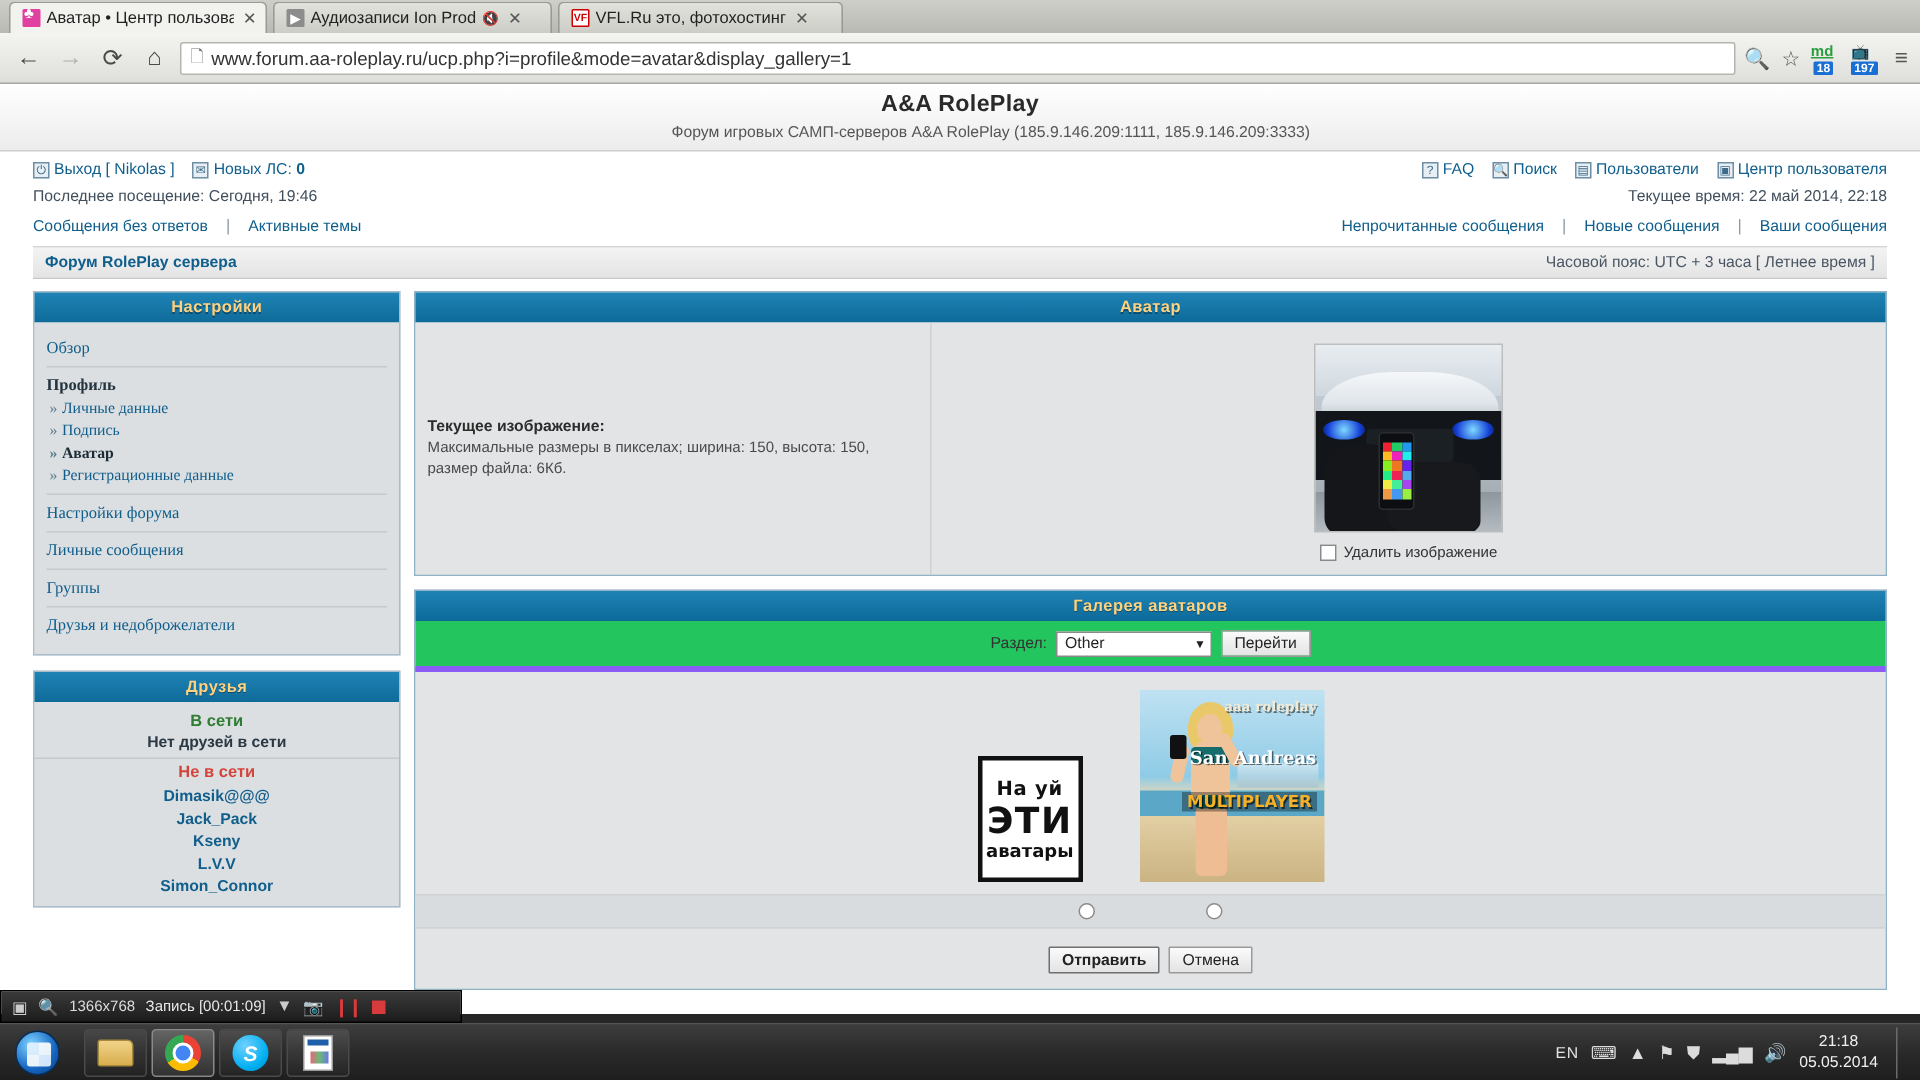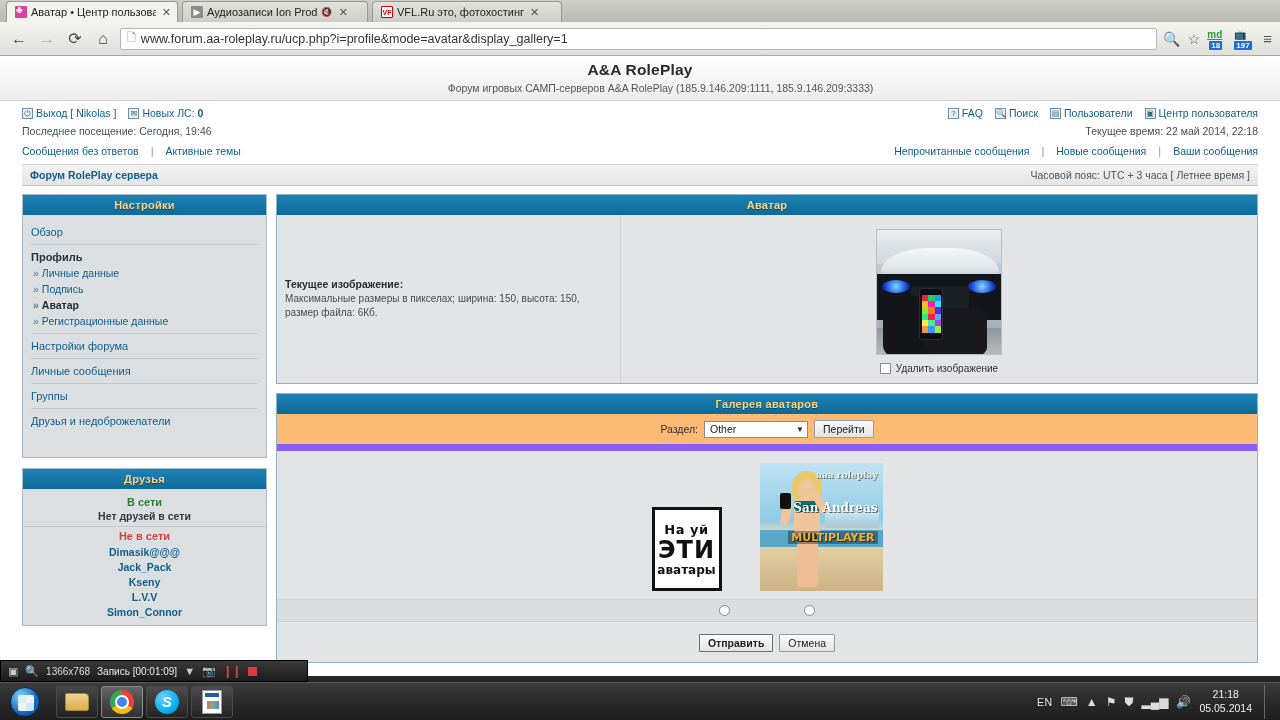--- a/index.html
+++ b/index.html
@@ -102,21 +102,21 @@
   .cols { display: flex; gap: 9px; margin-top: 8px; align-items: flex-start; }
   .leftcol { width: 245px; flex: 0 0 245px; }
 
   .panel { border: 1px solid #a9bccb; background: #d9dee1; margin-bottom: 10px; }
   .panel-head {
     background: linear-gradient(#1f83b5, #0e6b9a);
     color: #ffd27f; font-weight: bold; font-size: 11px;
     text-align: center; padding: 4px 0; letter-spacing: .3px;
     text-shadow: 0 1px 0 rgba(0,0,0,.35);
   }
-  .panel-body { background: #dcdfe1; padding: 5px 8px 24px; }
+  .panel-body { background: #dcdfe1; padding: 5px 8px 7px; font-family: Liberation Serif, serif; }
 
   .menu-sec { border-bottom: 1px solid #c5cace; padding: 4px 0; }
   .menu-sec:last-child { border-bottom: none; }
   .menu-top { color: #0f5e8c; font-size: 11px; display: block; padding: 2px 0; }
   .menu-top.bold { font-weight: bold; color: #23343f; }
   .menu-sub { padding: 2px 0 2px 2px; font-size: 10.5px; color: #0f5e8c; }
   .menu-sub .arrow { color: #5a7a8c; margin-right: 3px; }
   .menu-sub.cur { font-weight: bold; color: #1b2c36; }
 
   .friends-body { background: #dcdfe1; text-align: center; padding: 4px 0 6px; }
@@ -165,21 +165,21 @@
   .ai-phone { position:absolute; left:42px; top:58px; width:24px; height:52px; background:#0c0e11;
               border-radius:3px; border:1px solid #2a2e33; }
   .ai-screen { position:absolute; left:2px; top:6px; width:19px; height:38px;
                display:grid; grid-template-columns: repeat(3,1fr); grid-template-rows: repeat(6,1fr); }
   .ai-ground { position:absolute; left:0; bottom:0; width:100%; height:26px;
                background: linear-gradient(#8e979e,#b3bac0); }
 
   .chk-row { display: flex; align-items: center; gap: 5px; margin-top: 8px; font-size: 10px; color: #333; }
   .chk { width: 11px; height: 11px; border: 1px solid #8a8a8a; background: #fff; display:inline-block; }
 
-  .gal-ctl { background: #fdba74; border-bottom: 7px solid #8b5cf6; padding: 6px 0;
+  .gal-ctl { background: #22c55e; border-bottom: 4px solid #8b5cf6; padding: 6px 0;
              display: flex; justify-content: center; align-items: center; gap: 6px; font-size: 10.5px; }
   .gal-ctl .lab { color: #333; }
   .select {
     width: 104px; height: 17px; background: #fff; border: 1px solid #8a8a8a;
     display: flex; align-items: center; justify-content: space-between;
     padding: 0 3px 0 5px; font-size: 10.5px; color: #222;
   }
   .select .caret { font-size: 8px; color: #222; }
   .btn {
     background: linear-gradient(#fbfbfb,#e3e3e3); border: 1px solid #9a9a9a;

